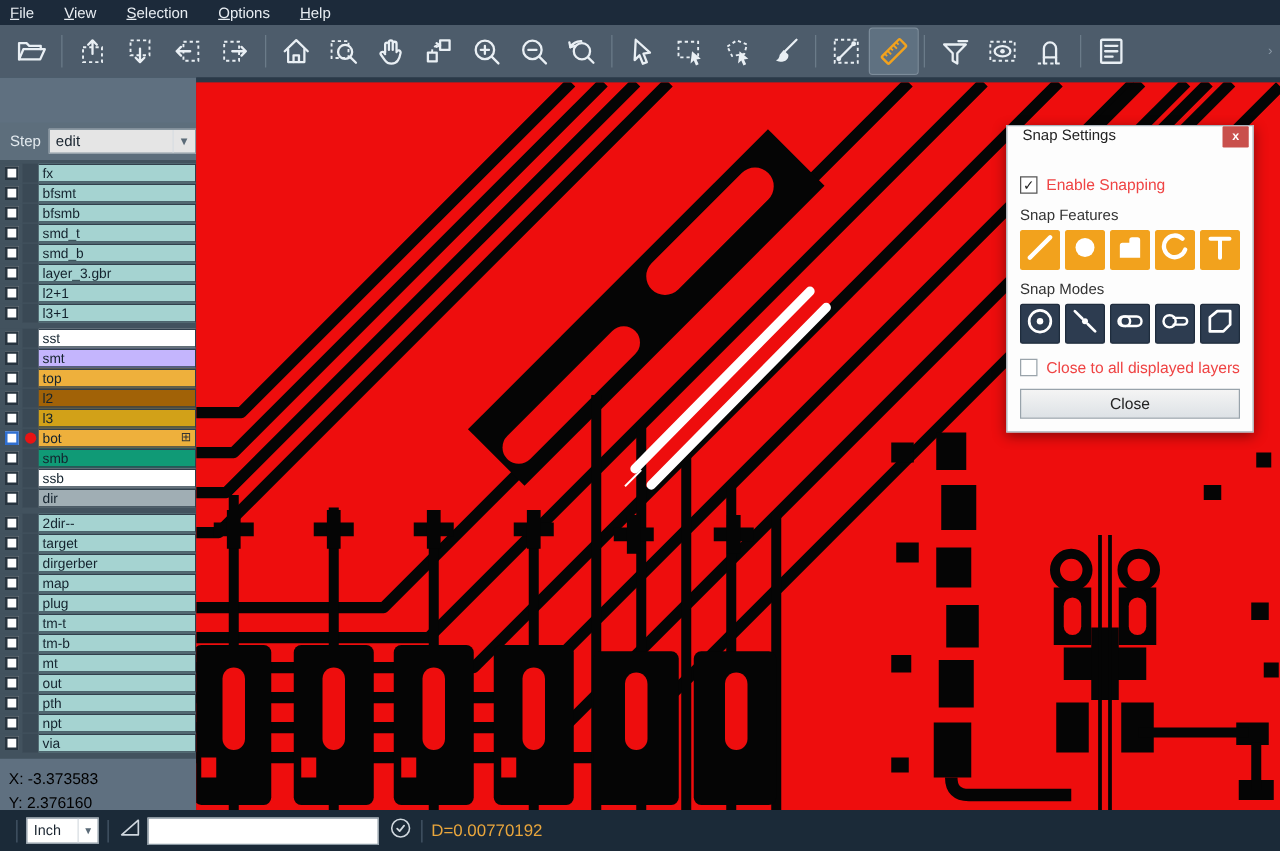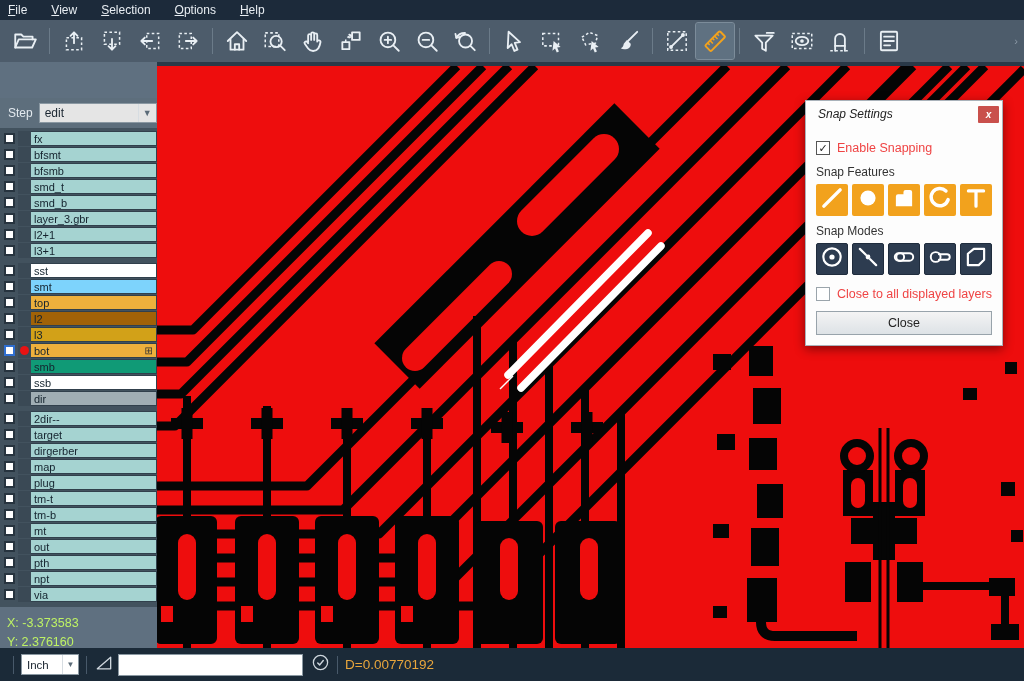--- a/index.html
+++ b/index.html
@@ -36,31 +36,31 @@
   .cb { width:11px; height:11px; background:#fff; border:2px solid #27343f; }
   .cb.sel { border-color:#2f6fd0; }
   .ind-cell { width:13px; background:#3a4955; display:flex; align-items:center; justify-content:center; flex:none; }
   .ind-dot { width:9px; height:9px; border-radius:50%; background:#e81313; }
   .layer-lbl { flex:1; font-size:11px; color:#14232e; display:flex; align-items:center; padding:0 3px; border:1px solid #31404c; border-left:none; }
   .grid-glyph { margin-left:auto; font-size:10px; color:#333; line-height:1; }
 
   #sb-fill { flex:1; }
   #sb-sep { height:1px; background:#8b99a4; margin:0 5px; }
   #xy { padding:7px 0 4px 7px; }
-  #xy div { color:#bef264; font-size:12.5px; line-height:19px; }
+  #xy div { color:#000000; font-size:12.5px; line-height:19px; }
 
   
   #viewport { position:absolute; left:157px; top:66px; width:867px; height:582px; background:#ee0d0d; }
   #viewport svg { display:block; width:100%; height:100%; }
   #canvas-topline { position:absolute; left:157px; top:62px; width:867px; height:4px; background:#2a3948; }
 
   
   #snapdlg { position:absolute; left:805px; top:100px; width:198px; background:#fdfdfd;
     border:1px solid #a9b2ba; box-shadow:0 3px 10px rgba(0,0,0,.45); }
-  #snapdlg .titlebar { height:26px; display:flex; align-items:center; padding:0 3px 0 12px;font-style:italic; }
+  #snapdlg .titlebar { height:26px; display:flex; align-items:flex-start; padding:0 3px 0 12px; }
   #snapdlg .title { flex:1; font-size:12px; color:#222; }
   #snapdlg .close-x { width:21px; height:17px; background:#c9504c; color:#fff; font-size:10px; font-weight:bold;
     display:flex; align-items:center; justify-content:center; border-radius:1px; }
   #snapdlg .body { padding:8px 10px 10px; }
   .chk-row { display:flex; align-items:center; gap:7px; margin:6px 0 10px; }
   .chk { width:14px; height:14px; background:#fff; border:1px solid #555; font-size:11px; color:#222;
     display:flex; align-items:center; justify-content:center; flex:none; }
   .chk.empty { border-color:#9aa4ab; }
   .chk-row .txt { font-size:12.5px; color:#ef4444; }
   .sec-lbl { font-size:12px; color:#333; margin:8px 0 5px; }
@@ -363,21 +363,21 @@
               <span class="cb"></span>
             </div>
             <div class="ind-cell"></div>
             <div class="layer-lbl" style="background: rgb(255, 255, 255);">sst</div>
           </div>
           <div class="layer-row">
             <div class="cb-cell">
               <span class="cb"></span>
             </div>
             <div class="ind-cell"></div>
-            <div class="layer-lbl" style="background: #7dd3fc;">smt</div>
+            <div class="layer-lbl" style="background: #c4b5fd;">smt</div>
           </div>
           <div class="layer-row">
             <div class="cb-cell">
               <span class="cb"></span>
             </div>
             <div class="ind-cell"></div>
             <div class="layer-lbl" style="background: rgb(238, 176, 60);">top</div>
           </div>
           <div class="layer-row">
             <div class="cb-cell">

